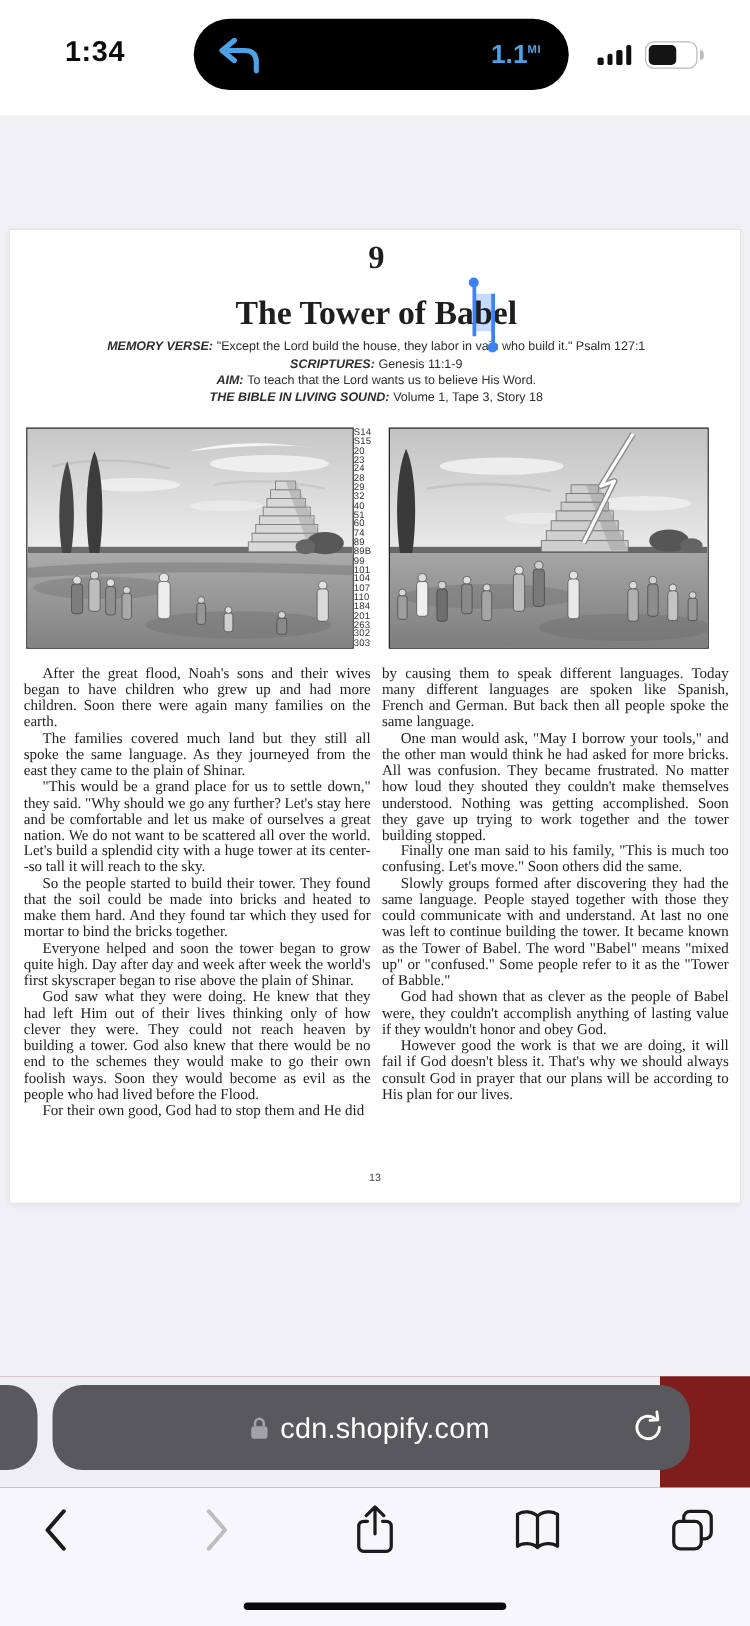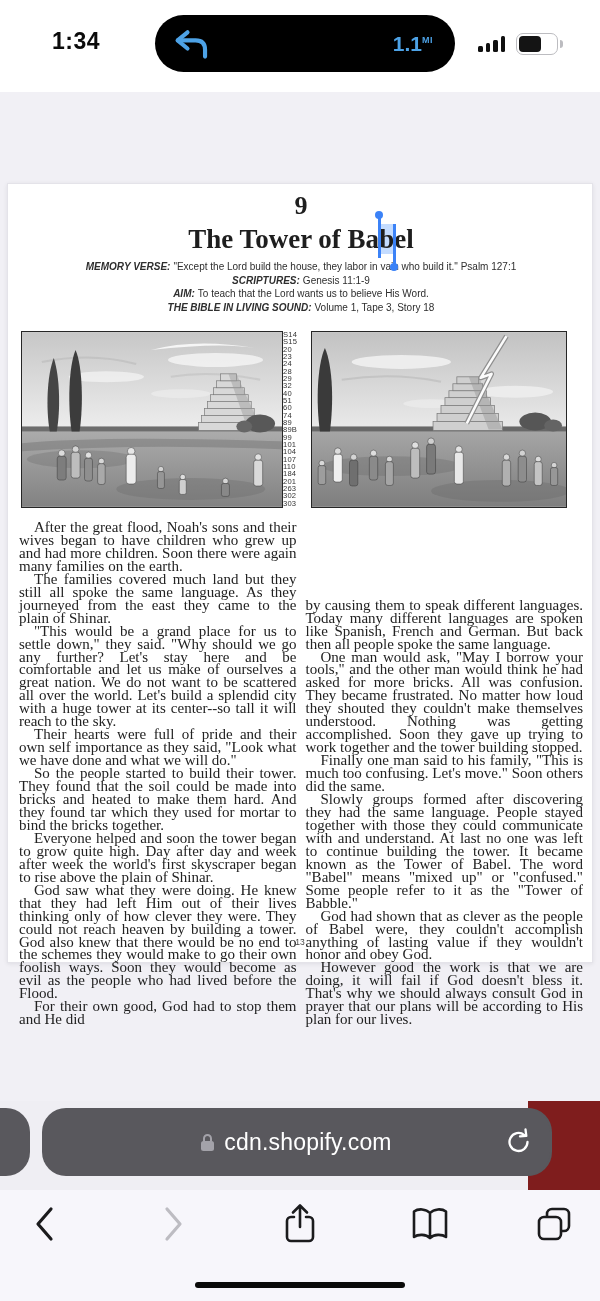--- a/index.html
+++ b/index.html
@@ -17,37 +17,37 @@
   .sigbars i { display:block; width:4.5px; background:#101010; border-radius:1.5px; }
   .battery { position:absolute; left:516px; top:33px; width:42px; height:22px; border:1.6px solid #bcbcc0; border-radius:7px; padding:2px; }
   .battery i { display:block; width:62%; height:100%; background:#141414; border-radius:4px; }
   .battery-tip { position:absolute; left:560px; top:40px; width:3px; height:8px; background:#bcbcc0; border-radius:0 3px 3px 0; }
 
   
   .viewer { position:absolute; top:92px; left:0; width:600px; height:1009px; background:#f1f0f5; overflow:hidden; }
   .docpage { position:relative; width:586px; height:780px; margin:91px auto 0 auto; background:#fff; border:1px solid #e4e3e9; box-shadow:0 1px 4px rgba(60,60,80,.10); padding:8px 9px 0 11px; color:#2b2b2b; }
 
   .chapter-num { text-align:center; font-family:"Liberation Serif", serif; font-weight:700; font-size:26px; line-height:28px; color:#1e1e1e; }
-  .doc-title { text-align:center; font-family:"Liberation Serif", serif; font-weight:700; font-size:27px; line-height:33px; color:#1e1e1e; margin-top:3px; }
+  .doc-title { text-align:center; font-family:"Liberation Serif", serif; font-weight:700; font-size:27px; line-height:33px; color:#1e1e1e; margin-top:14px; }
   .sel { position:relative; background:rgba(70,145,255,.32); }
   .sel-bar { position:absolute; width:2.4px; background:#3b82f7; }
   .sel-bar.start { left:-2px; top:-7px; height:40px; }
   .sel-bar.end { right:-2px; top:2px; height:40px; }
   .sel-bar .knob { position:absolute; left:50%; transform:translateX(-50%); width:8px; height:8px; border-radius:50%; background:#3b82f7; }
   .sel-bar.start .knob { top:-7px; }
   .sel-bar.end .knob { bottom:-7px; }
 
   .meta { margin-top:4px; text-align:center; font-size:10px; line-height:13.5px; color:#2e2e2e; }
   .meta b { font-style:italic; font-weight:700; margin-right:3px; }
 
   .figures { display:flex; margin-top:17px; margin-left:2px; height:177px; }
   .illustration { border:1px solid #262626; background:#ddd; flex:none; }
   .numbers { flex:none; width:28px; padding-right:26px; text-align:right; font-size:7.6px; line-height:7.33px; color:#333; letter-spacing:.2px; }
 
-  .columns { display:flex; gap:9px; margin-top:13px; font-family:"Liberation Serif", serif; font-size:15px; line-height:12.95px; color:#222;align-items:flex-end; }
+  .columns { display:flex; gap:9px; margin-top:13px; font-family:"Liberation Serif", serif; font-size:12px; line-height:12.95px; color:#222; }
   .col { width:278px; text-align:justify; }
   .col p { text-indent:15px; }
   .col.rightcol p:first-child { text-indent:0; }
   .pageno { position:absolute; left:0; right:0; bottom:15px; text-align:center; font-size:8.5px; color:#444; }
 
   
   .urlrow { position:absolute; top:1101px; left:0; width:528px; height:89px; background:#efeef3; }
   .tabstub { position:absolute; top:7px; height:68px; background:#59585d; }
   .tabstub.left { left:-24px; width:54px; border-radius:24px; }
   .tabstub.right { right:-24px; width:54px; border-radius:24px; }
@@ -311,21 +311,20 @@
           </g>
         </svg>
       </div>
 
       <div class="columns">
         <div class="col">
 
         <p>After the great flood, Noah's sons and their wives began to have children who grew up and had more children. Soon there were again many families on the earth.</p>
             <p>The families covered much land but they still all spoke the same language. As they journeyed from the east they came to the plain of Shinar.</p>
             <p>"This would be a grand place for us to settle down," they said. "Why should we go any further? Let's stay here and be comfortable and let us make of ourselves a great nation. We do not want to be scattered all over the world. Let's build a splendid city with a huge tower at its center--so tall it will reach to the sky.</p>
-            <p>Their hearts were full of pride and their own self importance as they said, "Look what we have done and what we will do."</p>
             <p>So the people started to build their tower. They found that the soil could be made into bricks and heated to make them hard. And they found tar which they used for mortar to bind the bricks together.</p>
             <p>Everyone helped and soon the tower began to grow quite high. Day after day and week after week the world's first skyscraper began to rise above the plain of Shinar.</p>
             <p>God saw what they were doing. He knew that they had left Him out of their lives thinking only of how clever they were. They could not reach heaven by building a tower. God also knew that there would be no end to the schemes they would make to go their own foolish ways. Soon they would become as evil as the people who had lived before the Flood.</p>
             <p>For their own good, God had to stop them and He did</p>
           </div>
         <div class="col rightcol">
 
         <p>by causing them to speak different languages. Today many different languages are spoken like Spanish, French and German. But back then all people spoke the same language.</p>
             <p>One man would ask, "May I borrow your tools," and the other man would think he had asked for more bricks. All was confusion. They became frustrated. No matter how loud they shouted they couldn't make themselves understood. Nothing was getting accomplished. Soon they gave up trying to work together and the tower building stopped.</p>
             <p>Finally one man said to his family, "This is much too confusing. Let's move." Soon others did the same.</p>

